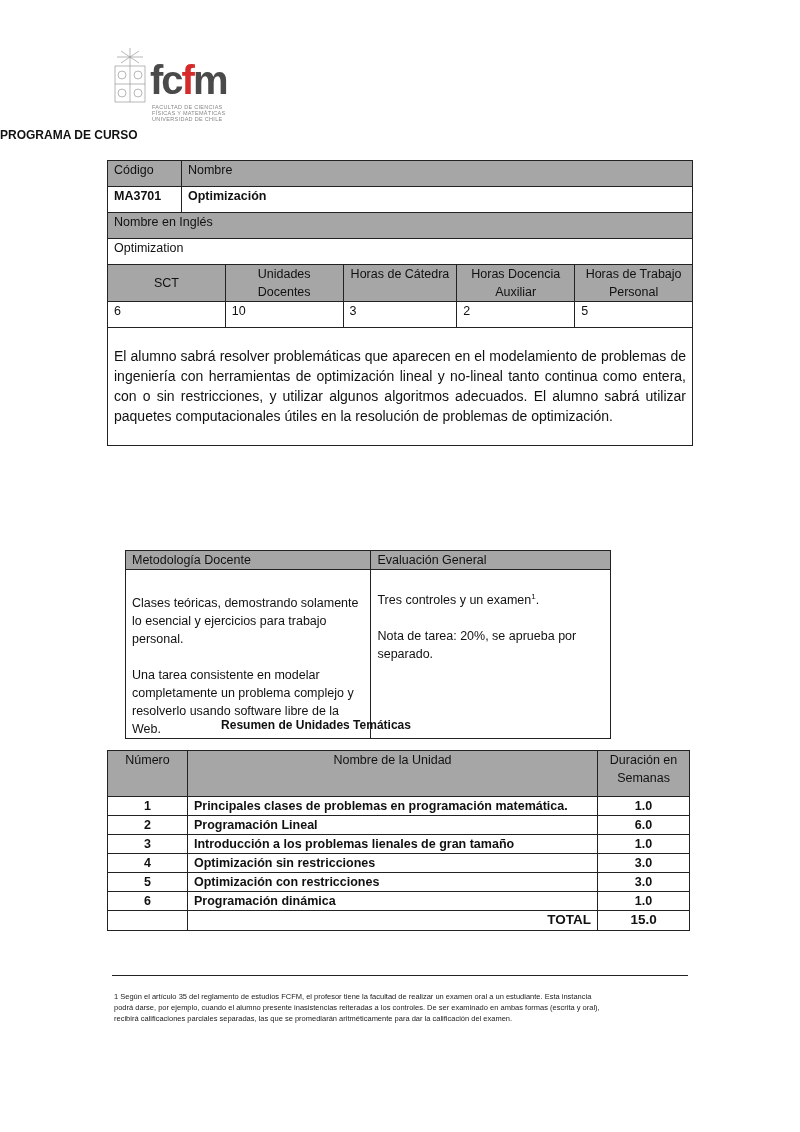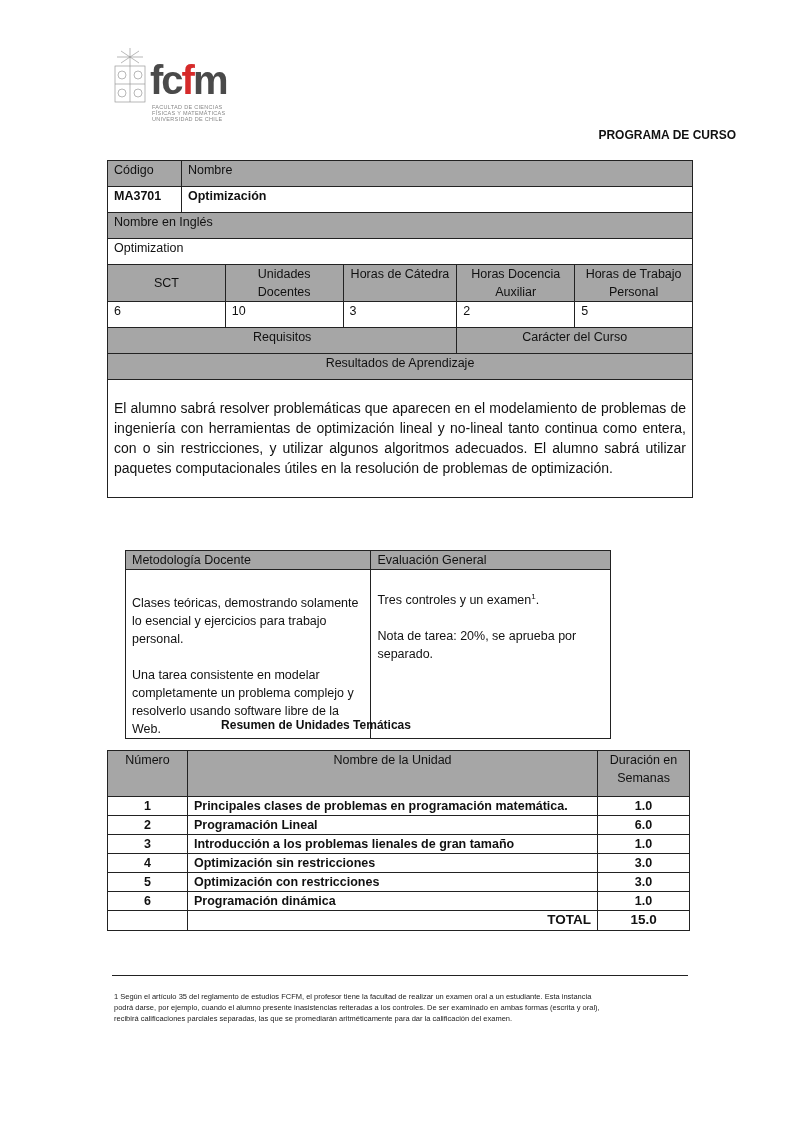--- a/index.html
+++ b/index.html
@@ -5,21 +5,21 @@
   * { box-sizing: border-box; margin: 0; padding: 0; }
   html, body { width: 800px; height: 1132px; background: #ffffff; }
   body { position: relative; font-family: "Liberation Sans", sans-serif; color: #111; overflow: hidden; }
 
   .logo { position: absolute; left: 112px; top: 46px; width: 130px; height: 84px; }
   .logo .crest { position: absolute; left: 0; top: 0; width: 36px; height: 60px; }
   .logo .fcfm { position: absolute; left: 38px; top: 14px; font-size: 40px; font-weight: bold; letter-spacing: -2px; color: #4a4a4a; line-height: 40px; }
   .logo .fcfm .red { color: #d62a2a; }
   .logo .sub { position: absolute; left: 40px; top: 58px; font-size: 5.5px; line-height: 6px; color: #888; letter-spacing: 0.3px; white-space: nowrap; }
 
-  .title { position: absolute; top: 128px; left: 0; width: 736px; text-align: right; font-size: 12px; font-weight: bold; }
+  .title { position: absolute; top: 128px; left: 0; width: 736px; text-align: left; font-size: 12px; font-weight: bold; }
 
   table { border-collapse: collapse; position: absolute; font-size: 12.5px; }
   td { border: 1px solid #222; padding: 0 6px; vertical-align: top; line-height: 18px; }
   .hd { background: #a6a6a6; }
   .c { text-align: center; }
   .b { font-weight: bold; }
   .r { text-align: right; padding-left: 36px; }
 
   #t1 { left: 107px; top: 160px; width: 586px; }
   #t1 td { height: 26px; }
@@ -97,27 +97,20 @@
     <td class="hd c">Horas de Trabajo Personal</td>
   </tr>
   <tr>
     <td colspan="2">6</td>
     <td>10</td>
     <td>3</td>
     <td>2</td>
     <td>5</td>
   </tr>
   <tr>
-    <td class="hd c" colspan="4">Requisitos</td>
-    <td class="hd c" colspan="2">Carácter del Curso</td>
-  </tr>
-  <tr>
-        <td class="hd c" colspan="6">Resultados de Aprendizaje</td>
-      </tr>
-  <tr>
         <td colspan="6" class="just" style="height:118px">El alumno sabrá resolver problemáticas que aparecen en el modelamiento de problemas de ingeniería con herramientas de optimización lineal y no-lineal tanto continua como entera, con o sin restricciones, y utilizar algunos algoritmos adecuados. El alumno sabrá utilizar paquetes computacionales útiles en la resolución de problemas de optimización.</td>
       </tr>
 </tbody>
   </table>
 
 <table id="t2">
   <colgroup>
       <col style="width:293px">
       <col style="width:293px">
     </colgroup>

